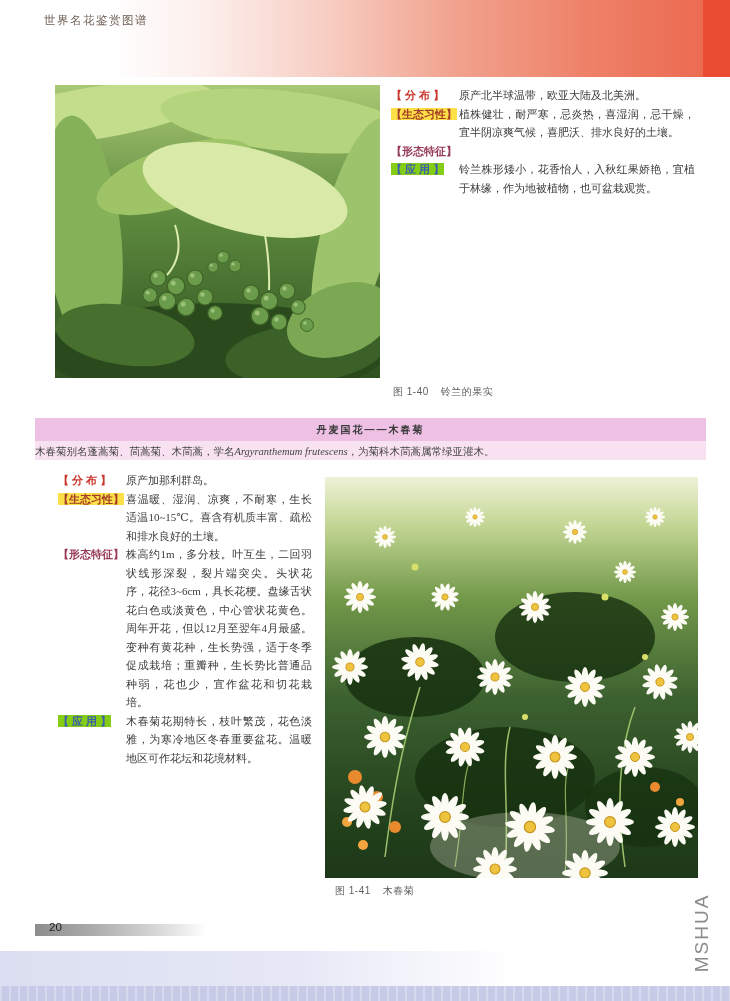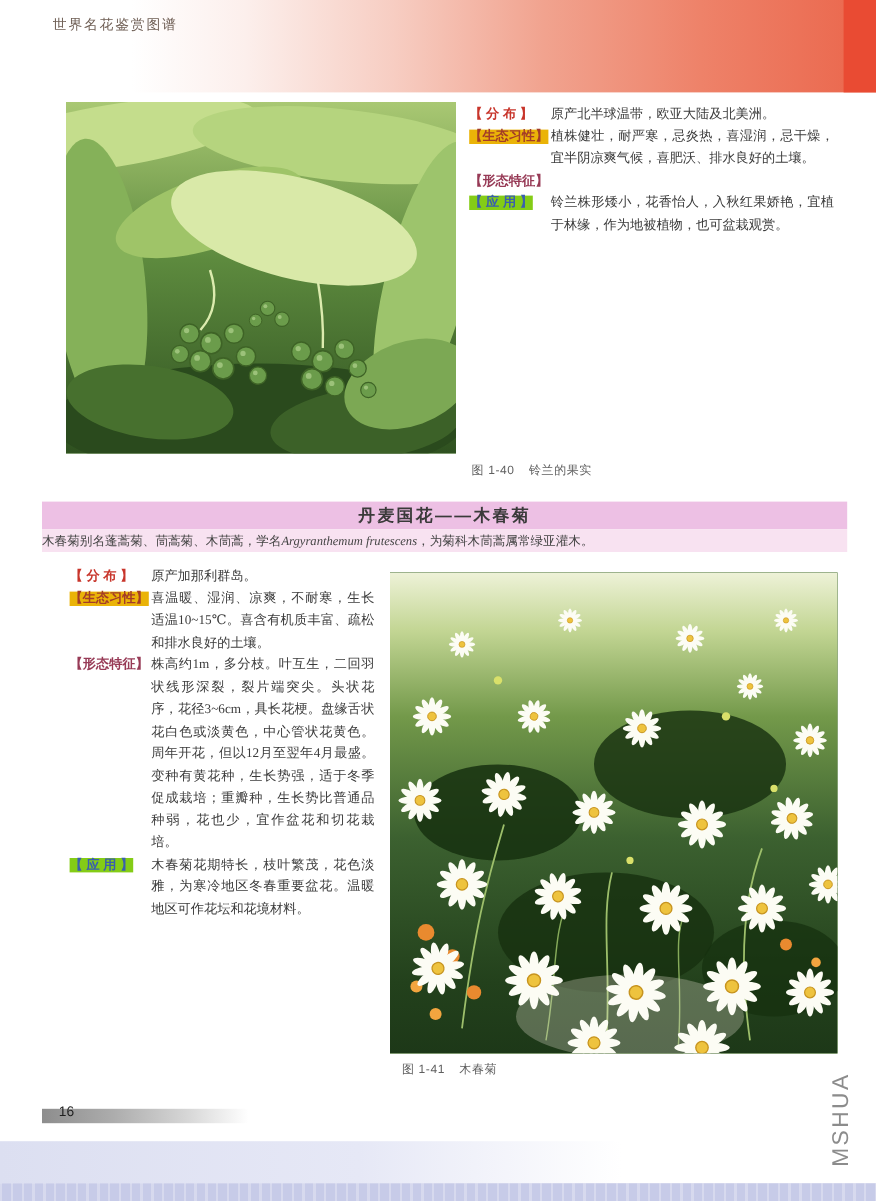--- a/index.html
+++ b/index.html
@@ -21,33 +21,33 @@
   .photo2{left:325px;top:477px;width:373px;height:401px;}
   
   .textcol{position:absolute;}
   .tc1{left:391px;top:86px;width:304px;}
   .tc2{left:58px;top:471px;width:254px;}
   .entry{display:flex;align-items:flex-start;}
   .lab{flex:0 0 68px;font-family:"Liberation Sans",sans-serif;font-weight:bold;
     font-size:11px;line-height:18.5px;white-space:nowrap;}
   .txt{flex:1;font-size:11px;line-height:18.5px;color:#3b3b3b;text-align:justify;}
   .lab.red .lab-in{color:#c8352b;}
-  .lab.yellow .lab-in{color:#a33c28;background:#eab308;}
+  .lab.yellow .lab-in{color:#a33c28;background:#fde047;}
   .lab.maroon .lab-in{color:#973a56;}
   .lab.blue .lab-in{color:#3a5fae;background:#84cc16;}
   
   .caption{position:absolute;font-family:"Liberation Sans",sans-serif;
     font-size:10px;color:#5f5f5f;letter-spacing:.5px;}
   .cap1{left:393px;top:385px;}
   .cap2{left:335px;top:884px;}
   .cap-title{margin-left:12px;}
   
   .banner{position:absolute;left:35px;top:418px;width:671px;}
   .banner-title{height:23px;line-height:23px;background:#edc0e4;text-align:center;
-    font-family:"Liberation Sans",sans-serif;font-weight:bold;font-size:14px;color:#3a3a3a;letter-spacing:2px;}
+    font-family:"Liberation Sans",sans-serif;font-weight:bold;font-size:10px;color:#3a3a3a;letter-spacing:2px;}
   .banner-sub{height:19px;line-height:22px;background:#f8e2f1;text-align:left;
     font-size:10.5px;color:#454545;}
   .latin{font-style:italic;}
   
   .pagebar{position:absolute;left:35px;top:924px;width:172px;height:12px;
     background:linear-gradient(90deg,#8d8d8d 0%,#adadad 35%,#d6d6d6 70%,rgba(230,230,230,0) 100%);}
   .pagenum{position:absolute;left:49px;top:921px;
     font-family:"Liberation Sans",sans-serif;font-size:11.5px;color:#1f1f1f;}
   .strip-left{position:absolute;left:0;top:951px;width:545px;height:35px;
     background:linear-gradient(90deg,#dcdff1 0%,#e6e8f6 55%,rgba(255,255,255,0) 95%);}
@@ -239,16 +239,16 @@
     <use href="#dz" transform="translate(170,392) scale(1.1)"></use>
     <use href="#dz" transform="translate(260,396) scale(1.15)"></use>
   </svg>
 </div>
 
 <div class="caption cap2">
   <span>图 1-41</span><span class="cap-title">木春菊</span>
 </div>
 
 <div class="pagebar"></div>
-<div class="pagenum">16</div>
+<div class="pagenum">20</div>
 <div class="strip-left"></div>
 <div class="strip-bottom"></div>
 <div class="watermark">MSHUA</div>
 
 </body></html>

